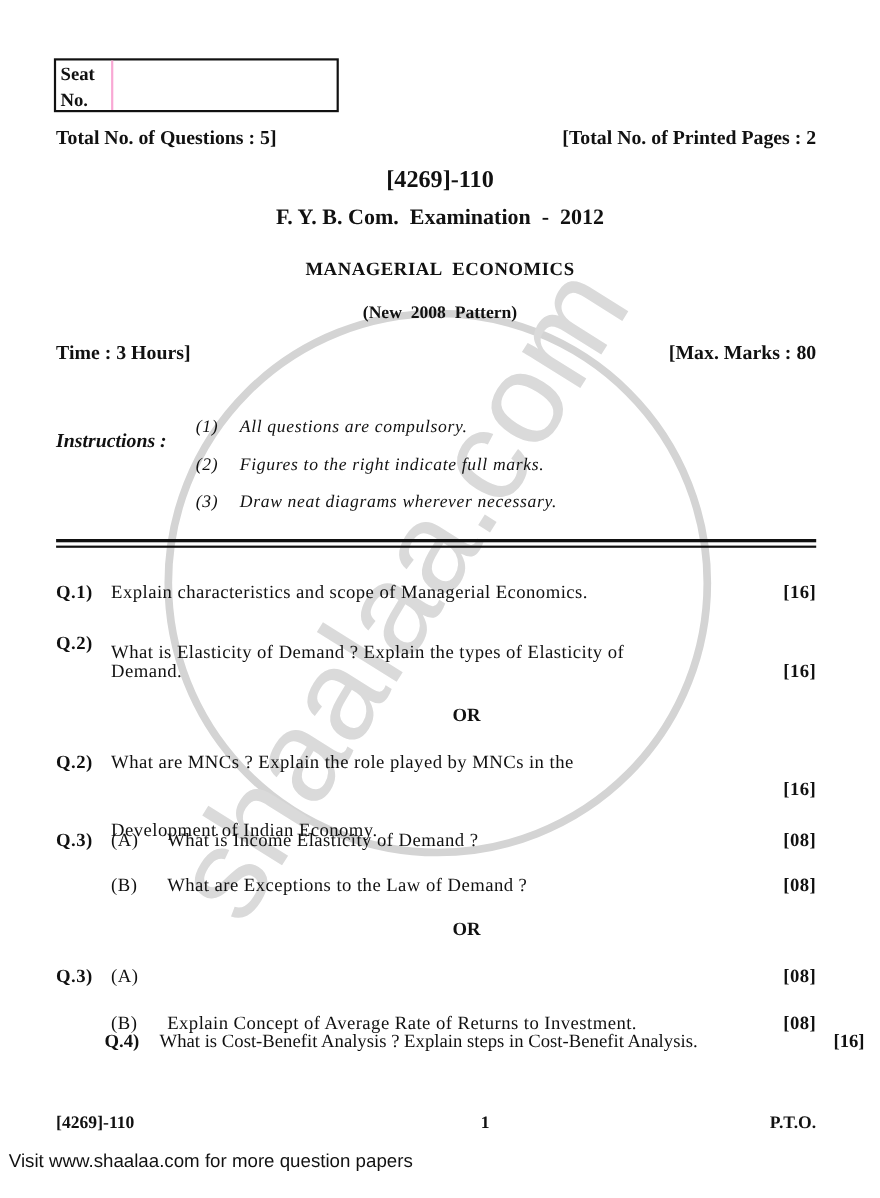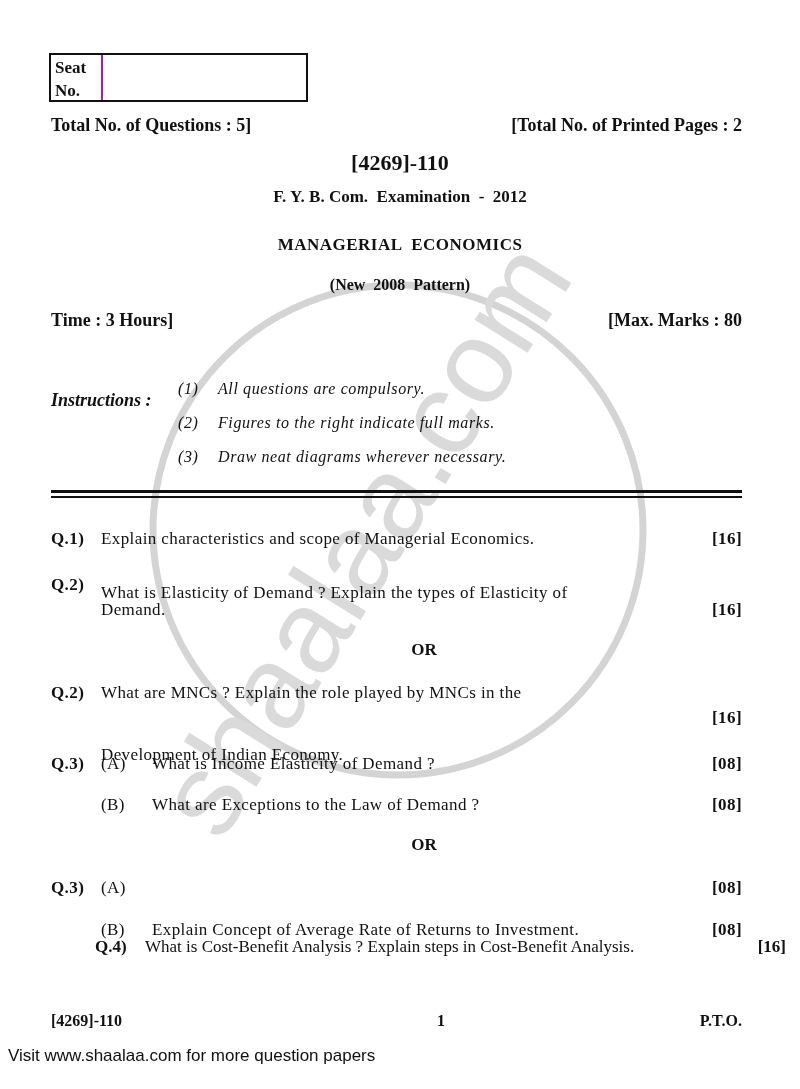--- a/index.html
+++ b/index.html
@@ -1,26 +1,26 @@
 <!DOCTYPE html>
 <html><head>
 <meta charset="utf-8">
 <style>
   html, body { margin: 0; padding: 0; background: #ffffff; }
   body { width: 800px; height: 1089px; position: relative; overflow: hidden;
          font-family: "Liberation Serif", "DejaVu Serif", serif; color: #111; }
   .abs { position: absolute; }
   .seat-box { left: 49px; top: 53px; width: 259px; height: 49px; border: 2px solid #111; box-sizing: border-box; display: flex; }
-  .seat-label { width: 52px; border-right: 2px solid #a21caf; font-weight: bold; font-size: 17px; line-height: 23px; padding: 1px 0 0 4px; box-sizing: border-box; }
+  .seat-label { width: 52px; border-right: 2px solid #f9a8d4; font-weight: bold; font-size: 17px; line-height: 23px; padding: 1px 0 0 4px; box-sizing: border-box; }
   .seat-value { flex: 1; }
   .row { left: 51px; width: 691px; display: flex; justify-content: space-between; }
   .center { left: 0; width: 800px; text-align: center; }
   .hdr-line { font-size: 18px; font-weight: bold; }
   .code { font-size: 22px; font-weight: bold; top: 150px; }
-  .exam { font-size: 17px; font-weight: bold; top: 187px; }
+  .exam { font-size: 20px; font-weight: bold; top: 187px; }
   .subject { font-size: 17px; font-weight: bold; top: 235px; letter-spacing: 0.5px; }
   .pattern { font-size: 16px; font-weight: bold; top: 276px; }
   .instr-title { left: 51px; top: 346px; font-size: 18px; font-weight: bold; font-style: italic; margin-top: 44px; }
   .instr { left: 178px; font-size: 16px; font-style: italic; letter-spacing: 0.6px; }
   .instr .num { display: inline-block; width: 40px; }
   .rule { left: 51px; width: 691px; height: 3px; background: #111; }
   .rule.thin { height: 1.5px; }
   .q { left: 51px; width: 691px; font-size: 17px; line-height: 25px; letter-spacing: 0.4px; }
   .q .qn { position: absolute; left: 0; top: 0; font-weight: bold; }
   .q .qt { position: absolute; left: 50px; width: 600px; }

